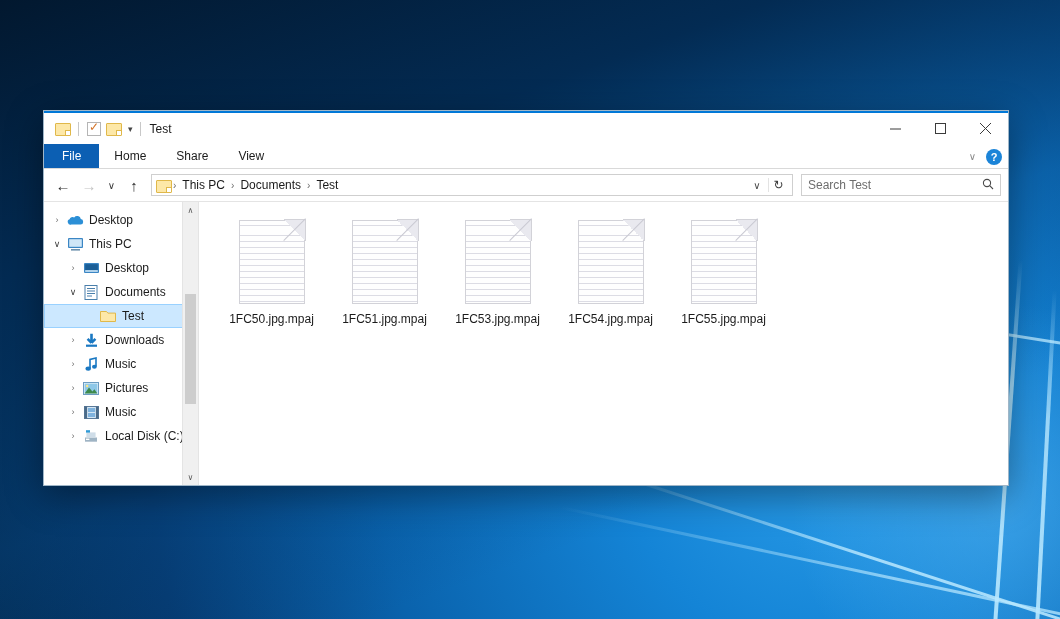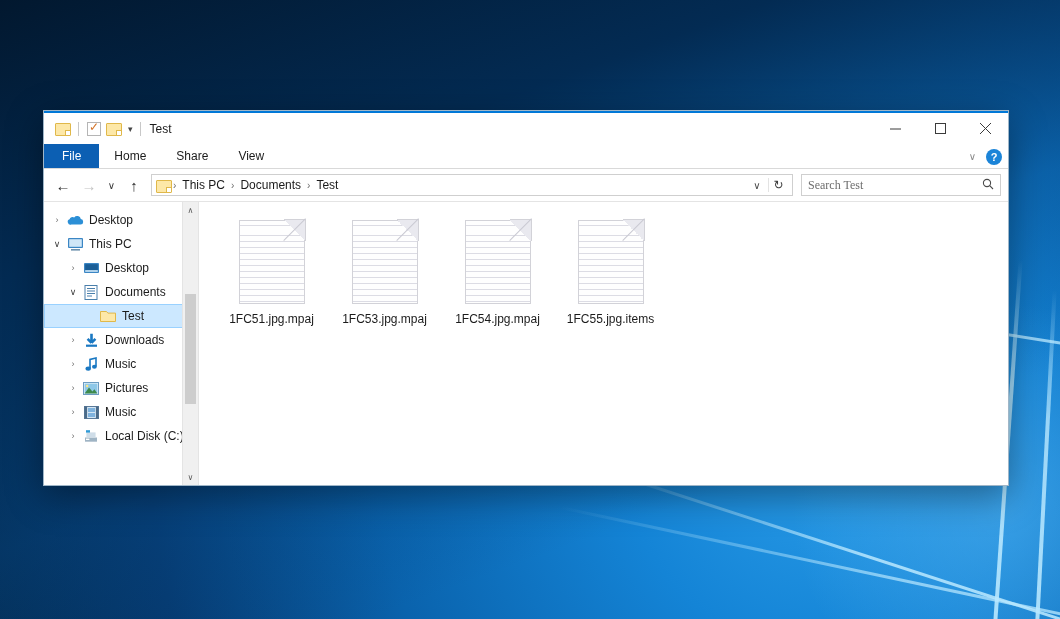--- a/index.html
+++ b/index.html
@@ -98,21 +98,21 @@
     display: flex; align-items: center; padding: 0 4px; gap: 2px; margin-left: 3px;
   }
   .crumb { font-size: 12px; color: #1b1b1b; padding: 0 4px; }
   .crumb-sep { font-size: 10px; color: #6d6d6d; }
   .addr-caret { width: 18px; text-align: center; font-size: 10px; color: #4a4a4a; }
   .refresh { width: 20px; text-align: center; font-size: 12px; color: #3a3a3a; border-left: 1px solid #e3e3e3; }
   .searchbox {
     width: 200px; height: 22px; border: 1px solid #cfcfcf; background: #fff;
     display: flex; align-items: center; justify-content: space-between; padding: 0 6px; margin-left: 6px;
   }
-  .search-ph { font-size: 12px; color: #6d6d6d; font-family: Liberation Serif, serif; }
+  .search-ph { font-size: 12px; color: #6d6d6d; }
   .mag { font-size: 12px; color: #4a4a4a; }
 
   
   .body { flex: 1; display: flex; border-top: 1px solid #e4e4e4; min-height: 0; }
   .sidebar {
     width: 155px; background: #fff; border-right: 1px solid #e4e4e4;
     padding-top: 6px; position: relative; overflow: hidden;
   }
   .navitem { height: 24px; display: flex; align-items: center; font-size: 12px; color: #1b1b1b; padding-right: 6px; }
   .navitem.sel { background: #cce8ff; border: 1px solid #99d1ff; height: 24px; }
@@ -358,20 +358,27 @@
         </div>
       </div>
 
       <div class="content">
         <div class="grid" id="filegrid">
             <div class="fileitem">
               <div class="doc-ico">
                 <div class="doc-page"></div>
                 <div class="doc-fold"></div>
               </div>
+              <div class="fname">1FC50.jpg.mpaj</div>
+            </div>
+            <div class="fileitem">
+              <div class="doc-ico">
+                <div class="doc-page"></div>
+                <div class="doc-fold"></div>
+              </div>
               <div class="fname">1FC51.jpg.mpaj</div>
             </div>
             <div class="fileitem">
               <div class="doc-ico">
                 <div class="doc-page"></div>
                 <div class="doc-fold"></div>
               </div>
               <div class="fname">1FC53.jpg.mpaj</div>
             </div>
             <div class="fileitem">
@@ -379,21 +386,21 @@
                 <div class="doc-page"></div>
                 <div class="doc-fold"></div>
               </div>
               <div class="fname">1FC54.jpg.mpaj</div>
             </div>
             <div class="fileitem">
               <div class="doc-ico">
                 <div class="doc-page"></div>
                 <div class="doc-fold"></div>
               </div>
-              <div class="fname">1FC55.jpg.items</div>
+              <div class="fname">1FC55.jpg.mpaj</div>
             </div>
           </div>
       </div>
     </div>
 
 
   </div>
 </div>
 
 </body></html>

